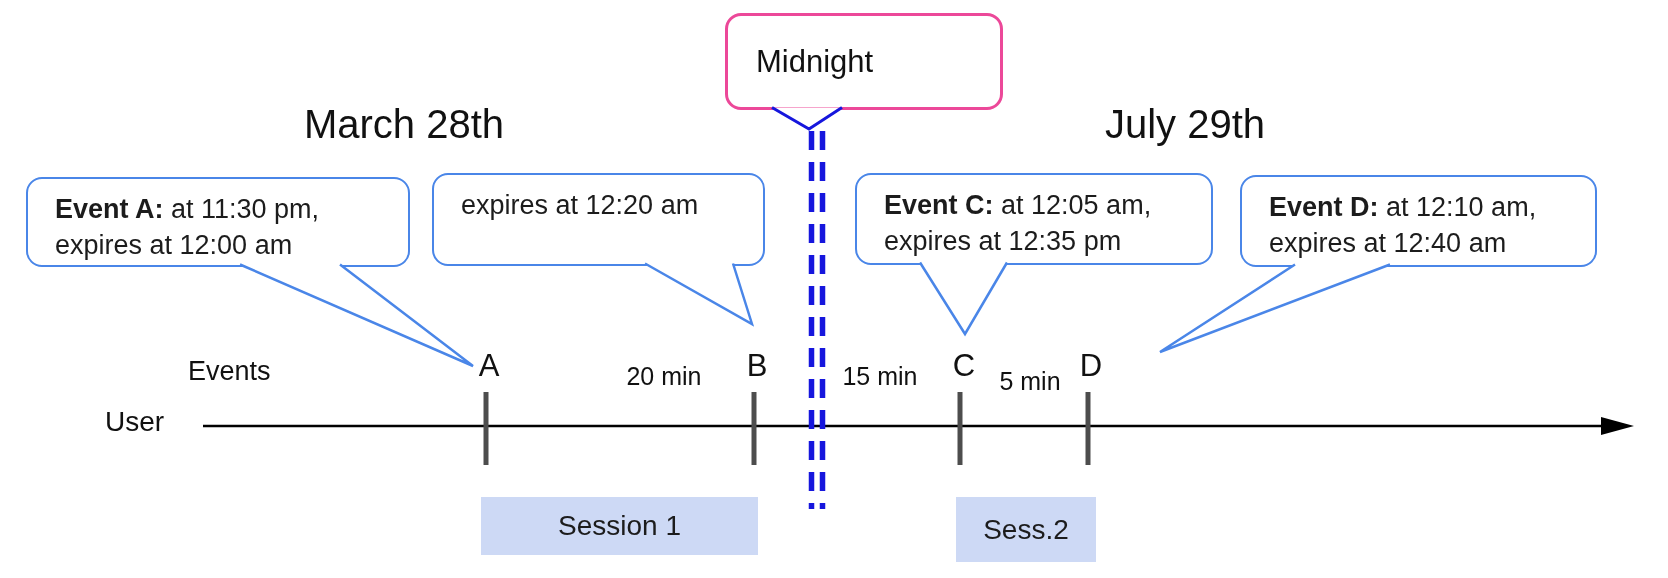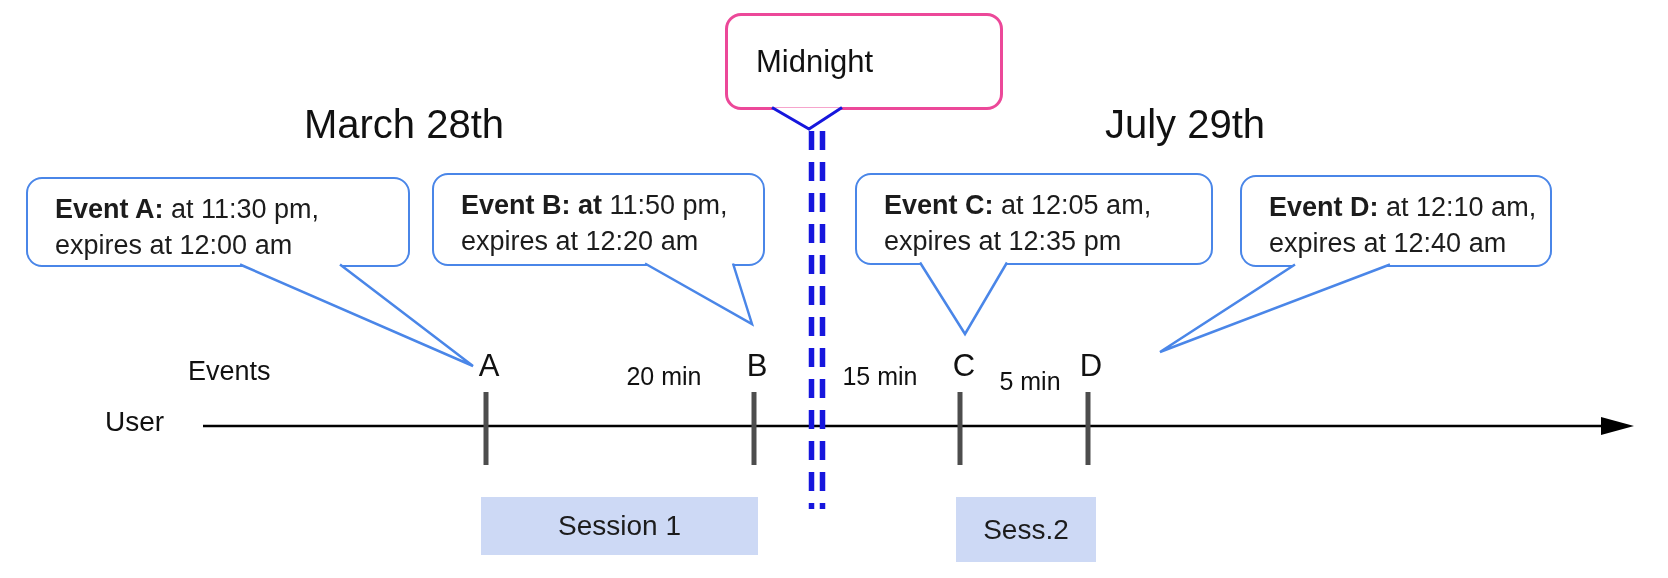--- a/index.html
+++ b/index.html
@@ -40,30 +40,29 @@
   <div class="midnight">
     <span>Midnight</span>
   </div>
 
   <div class="callout" style="left:26px;top:177px;width:384px;height:90px;">
     <div><b>Event A:</b><span> at 11:30 pm,</span></div>
     <div>expires at 12:00 am</div>
   </div>
 
   <div class="callout" style="left:432px;top:173px;width:333px;height:93px;">
-    <div><b>Event B: at</b><span> 11:50 pm,</span></div>
     <div>expires at 12:20 am</div>
   </div>
 
   <div class="callout" style="left:855px;top:173px;width:358px;height:92px;">
     <div><b>Event C:</b><span> at 12:05 am,</span></div>
     <div>expires at 12:35 pm</div>
   </div>
 
-  <div class="callout" style="left:1240px;top:175px;width:312px;height:92px;">
+  <div class="callout" style="left:1240px;top:175px;width:357px;height:92px;">
     <div><b>Event D:</b><span> at 12:10 am,</span></div>
     <div>expires at 12:40 am</div>
   </div>
 
   <div class="abs events-label" style="left:188px;top:356px;">Events</div>
   <div class="abs axis-label" style="left:105px;top:406px;">User</div>
 
   <div class="abs tick-letter" style="left:459px;top:348px;">A</div>
   <div class="abs tick-letter" style="left:727px;top:348px;">B</div>
   <div class="abs tick-letter" style="left:934px;top:348px;">C</div>

